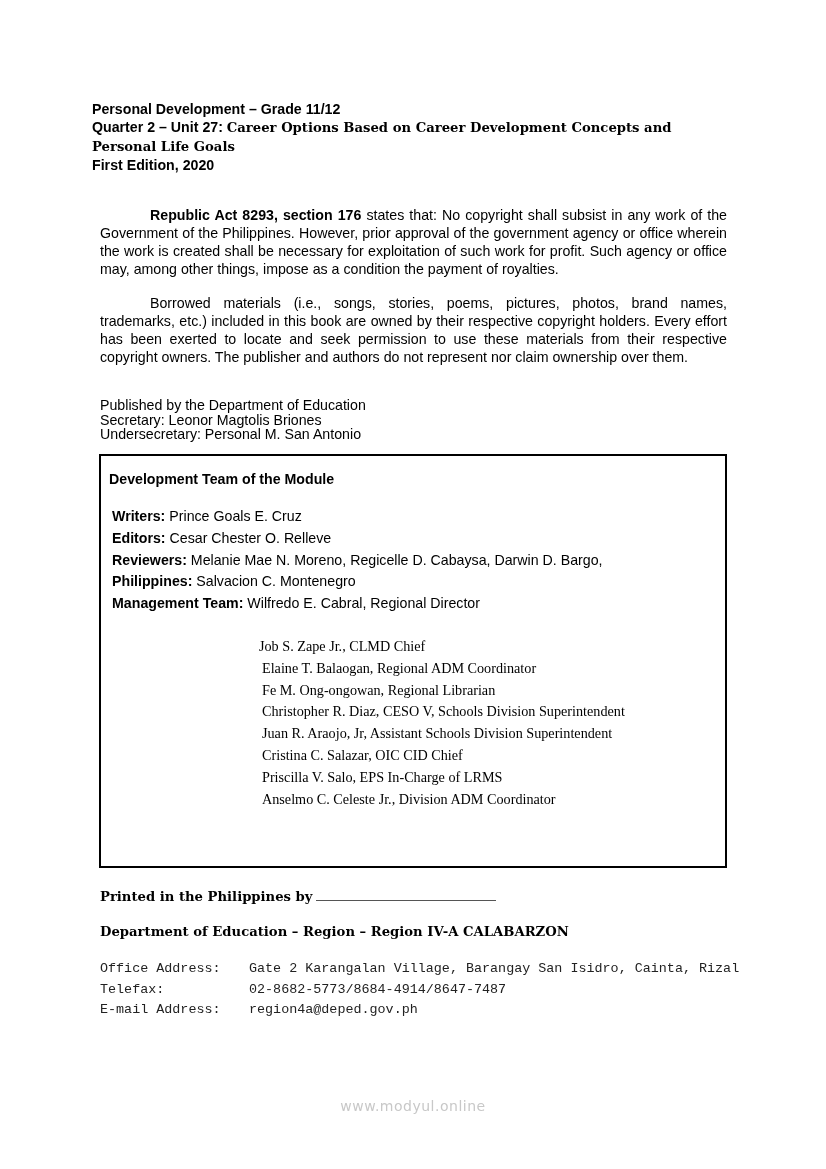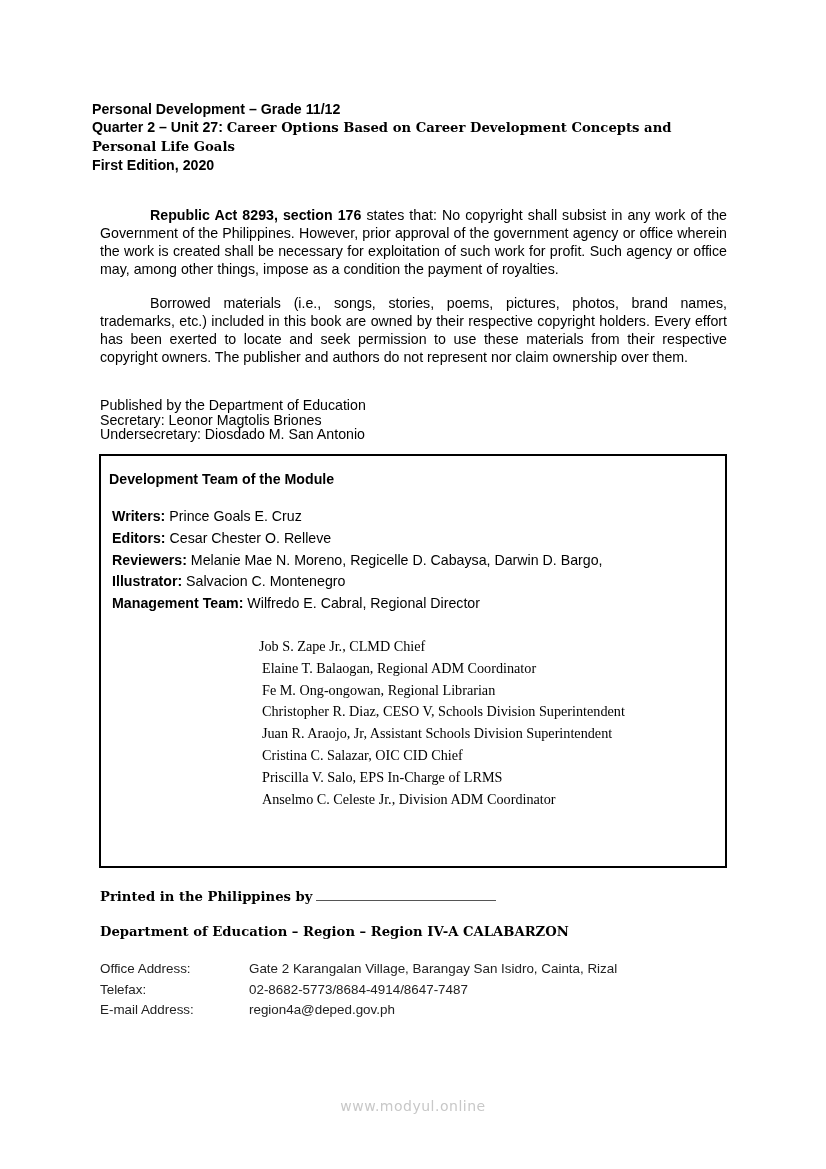--- a/index.html
+++ b/index.html
@@ -14,51 +14,51 @@
     .team-box { position: absolute; left: 99px; top: 454px; width: 624px; height: 410px; border: 2px solid #000; }
     .team-title { position: absolute; top: 15px; left: 8px; width: 100%; text-align: left; font-family: "Liberation Sans", sans-serif; font-size: 14.2px; font-weight: bold; }
     .team-list { position: absolute; left: 11px; top: 50px; font-family: "Liberation Sans", sans-serif; font-size: 14.2px; line-height: 21.8px; }
     .team-list .row b { font-weight: bold; }
     .mgmt-list { position: absolute; left: 158px; top: 180px; font-family: Liberation Serif, serif; font-size: 14.2px; line-height: 21.8px; }
     .mgmt-list .row { padding-left: 3px; }
     .mgmt-list .row:first-child { padding-left: 0; }
     .printed { position: absolute; left: 100px; top: 888px; font-family: "DejaVu Serif", serif; font-size: 13.2px; font-weight: bold; }
     .printed .blank { display: inline-block; width: 180px; border-bottom: 1px solid #555; height: 12px; vertical-align: baseline; margin-left: 4px; }
     .deped { position: absolute; left: 100px; top: 924px; font-family: "DejaVu Serif", serif; font-size: 13.2px; font-weight: bold; }
-    .contact { position: absolute; left: 100px; top: 959px; font-family: Liberation Sans, sans-serif; font-size: 13.4px; line-height: 20.5px; color: #222; }
+    .contact { position: absolute; left: 100px; top: 959px; font-family: Liberation Mono, monospace; font-size: 13.4px; line-height: 20.5px; color: #222; }
     .contact .row { display: flex; }
     .contact .lbl { width: 149px; }
     .watermark { position: absolute; left: 0; width: 826px; top: 1098px; text-align: center; font-family: "DejaVu Sans", sans-serif; font-size: 14px; color: #c8c8c8; letter-spacing: 0.5px; }
   </style>
 </head>
 <body>
 
 <div class="header">
   <div>Personal Development – Grade 11/12</div>
   <div><span>Quarter 2 – Unit 27: </span><span class="slab">Career Options Based on Career Development Concepts and Personal Life Goals</span></div>
   <div>First Edition, 2020</div>
 </div>
 
 <div class="para" id="para1"><b>Republic Act 8293, section 176</b><span> states that: No copyright shall subsist in any work of the Government of the Philippines. However, prior approval of the government agency or office wherein the work is created shall be necessary for exploitation of such work for profit. Such agency or office may, among other things, impose as a condition the payment of royalties.</span></div>
 
 <div class="para" id="para2">Borrowed materials (i.e., songs, stories, poems, pictures, photos, brand names, trademarks, etc.) included in this book are owned by their respective copyright holders. Every effort has been exerted to locate and seek permission to use these materials from their respective copyright owners. The publisher and authors do not represent nor claim ownership over them.</div>
 
 <div class="published">
   <div>Published by the Department of Education</div>
   <div>Secretary: Leonor Magtolis Briones</div>
-  <div>Undersecretary: Diosdado M. San Antonio</div>
+  <div>Undersecretary: Personal M. San Antonio</div>
 </div>
 
 <div class="team-box">
   <div class="team-title">Development Team of the Module</div>
   <div class="team-list">
     <div class="row"><b>Writers:</b><span> Prince Goals E. Cruz</span></div>
     <div class="row"><b>Editors:</b><span> Cesar Chester O. Relleve</span></div>
     <div class="row"><b>Reviewers:</b><span> Melanie Mae N. Moreno, Regicelle D. Cabaysa, Darwin D. Bargo,</span></div>
-    <div class="row"><b>Illustrator:</b><span> Salvacion C. Montenegro</span></div>
+    <div class="row"><b>Philippines:</b><span> Salvacion C. Montenegro</span></div>
     <div class="row"><b>Management Team:</b><span> Wilfredo E. Cabral, Regional Director</span></div>
   </div>
   <div class="mgmt-list">
     <div class="row">Job S. Zape Jr., CLMD Chief</div>
     <div class="row">Elaine T. Balaogan, Regional ADM Coordinator</div>
     <div class="row">Fe M. Ong-ongowan, Regional Librarian</div>
     <div class="row">Christopher R. Diaz, CESO V, Schools Division Superintendent</div>
     <div class="row">Juan R. Araojo, Jr, Assistant Schools Division Superintendent</div>
     <div class="row">Cristina C. Salazar, OIC CID Chief</div>
     <div class="row">Priscilla V. Salo, EPS In-Charge of LRMS</div>

